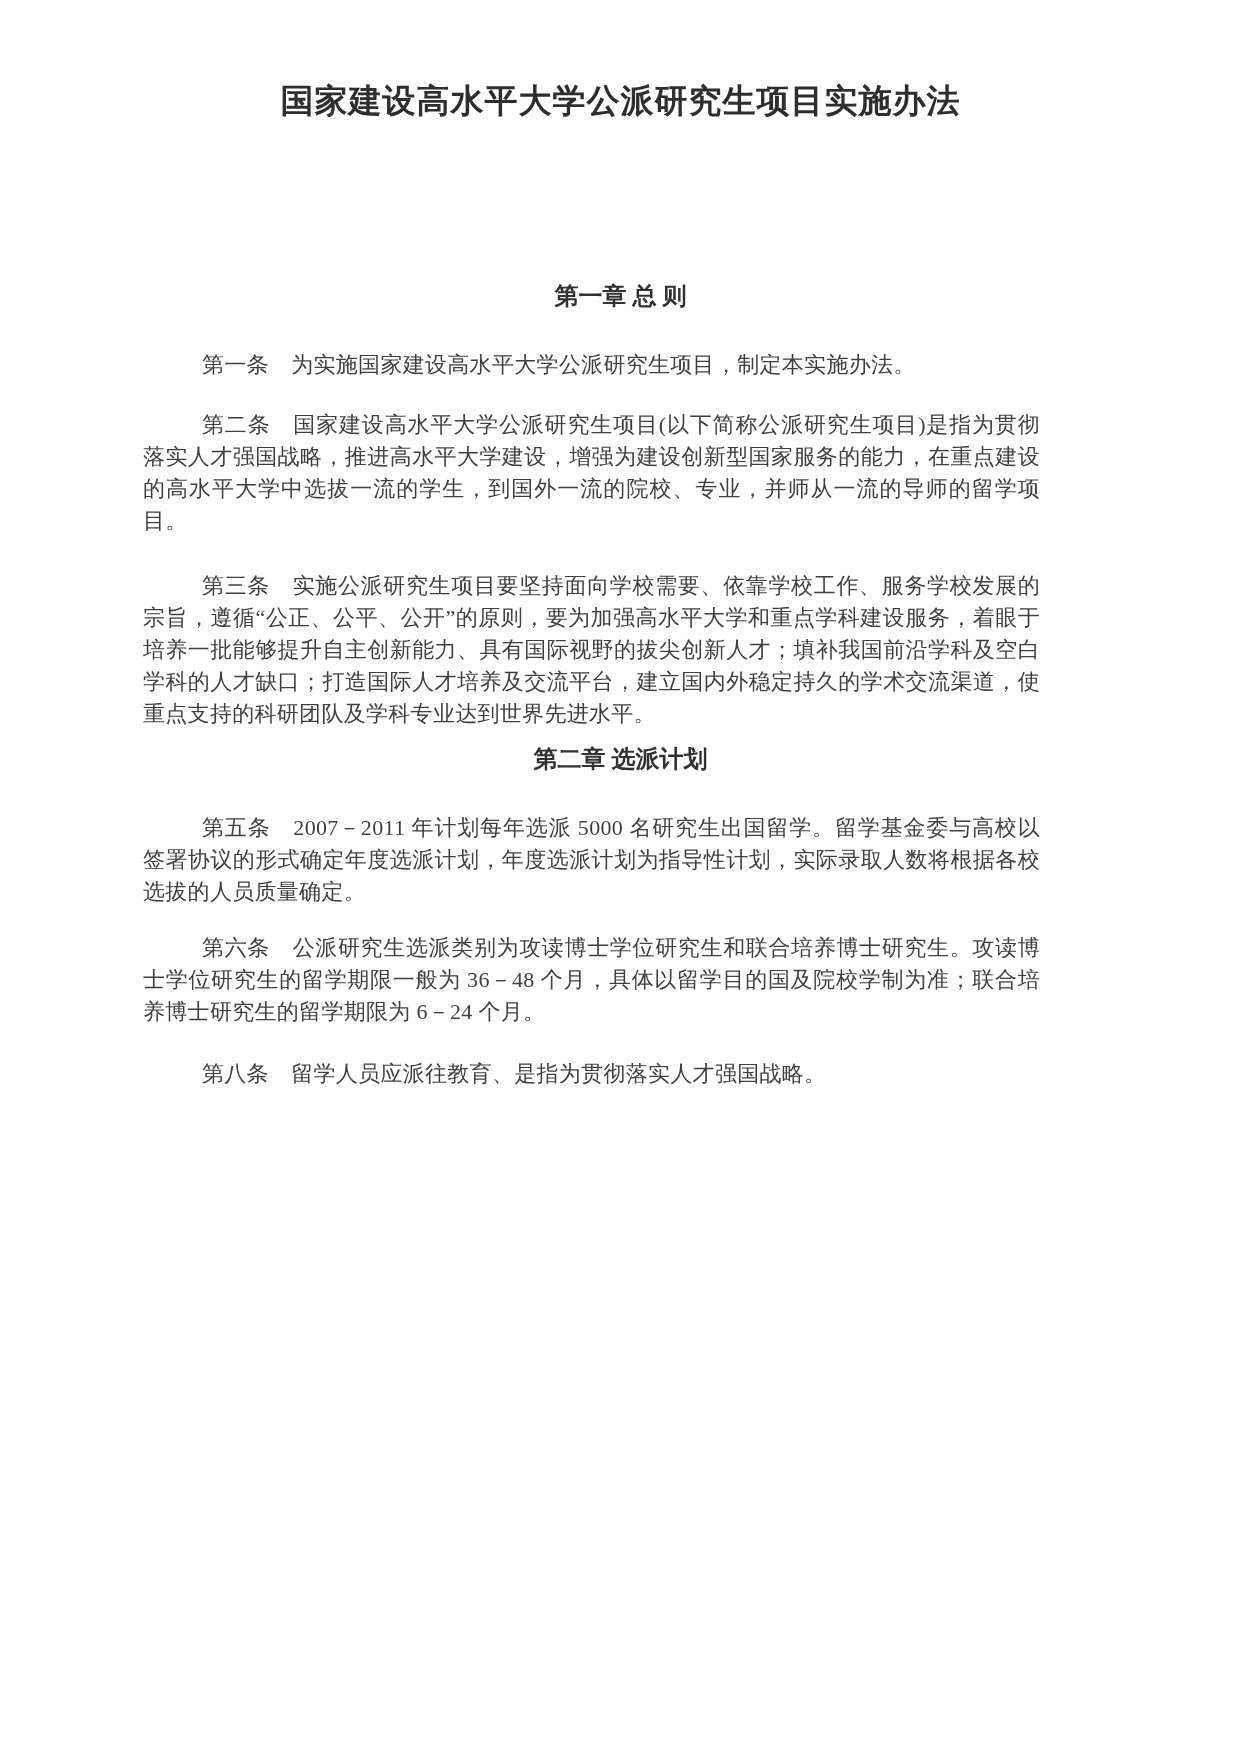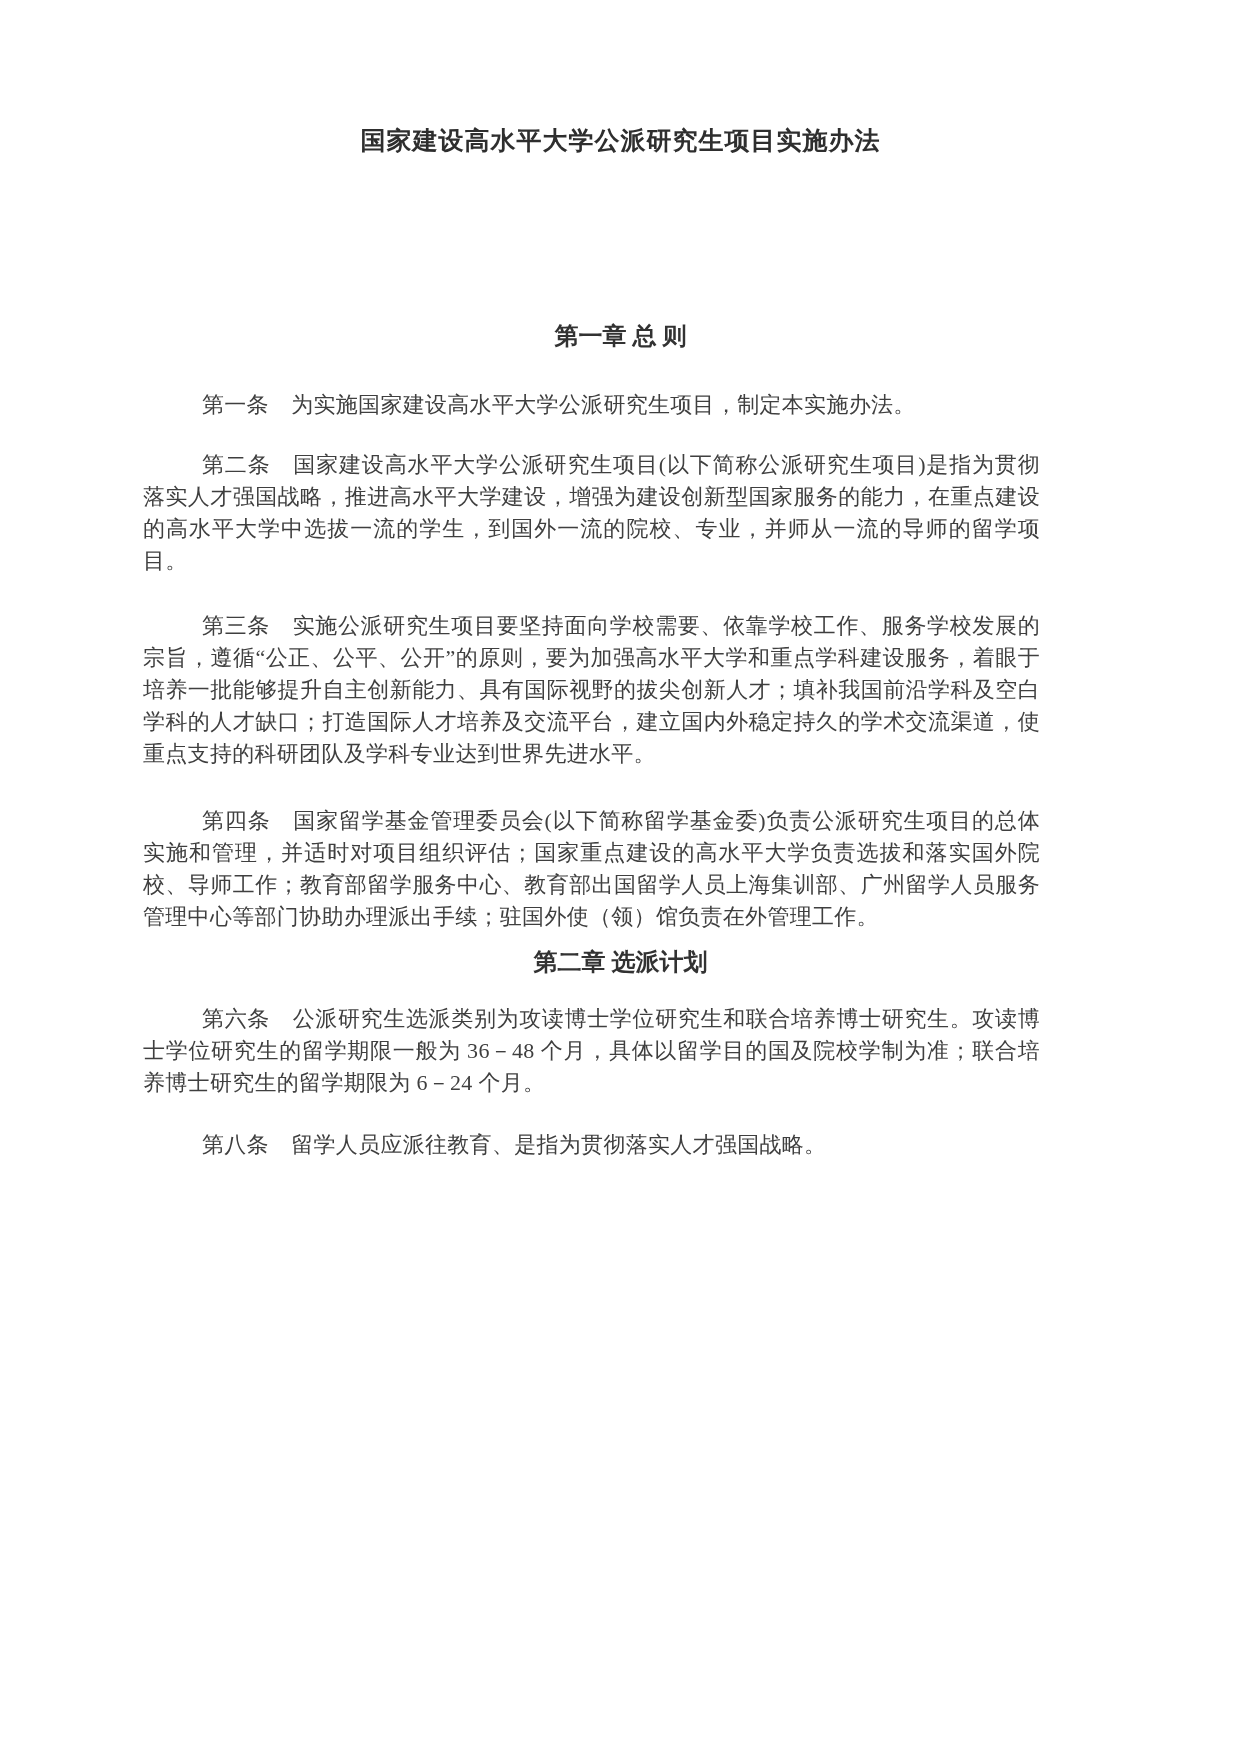--- a/index.html
+++ b/index.html
@@ -10,24 +10,24 @@
   .page {
     position: relative;
     width: 1241px;
     height: 1754px;
     background: #ffffff;
     overflow: hidden;
     font-family: "Liberation Serif", "DejaVu Serif", serif;
   }
   .doc-title {
     margin: 0;
-    padding-top: 120px;
+    padding-top: 80px;
     width: 1241px;
     text-align: center;
-    font-size: 25px;
+    font-size: 33px;
     line-height: 42px;
     font-weight: 700;
     color: #2e2e2e;
     letter-spacing: 1px;
   }
   .chapter {
     margin: 0;
     width: 1241px;
     text-align: center;
     font-size: 24px;
@@ -63,22 +63,22 @@
   <h1 class="doc-title">国家建设高水平大学公派研究生项目实施办法</h1>
 
   <h2 class="chapter ch1">第一章 总 则</h2>
 
   <p class="article a1">第一条　为实施国家建设高水平大学公派研究生项目，制定本实施办法。</p>
 
   <p class="article a2">第二条　国家建设高水平大学公派研究生项目(以下简称公派研究生项目)是指为贯彻落实人才强国战略，推进高水平大学建设，增强为建设创新型国家服务的能力，在重点建设的高水平大学中选拔一流的学生，到国外一流的院校、专业，并师从一流的导师的留学项目。</p>
 
   <p class="article a3">第三条　实施公派研究生项目要坚持面向学校需要、依靠学校工作、服务学校发展的宗旨，遵循“公正、公平、公开”的原则，要为加强高水平大学和重点学科建设服务，着眼于培养一批能够提升自主创新能力、具有国际视野的拔尖创新人才；填补我国前沿学科及空白学科的人才缺口；打造国际人才培养及交流平台，建立国内外稳定持久的学术交流渠道，使重点支持的科研团队及学科专业达到世界先进水平。</p>
 
-  <p class="article a4">第四条　国家留学基金管理委员会(以下简称留学基金委)负责公派研究生项目的总体实施和管理，并适时对项目组织评估；国家重点建设的高水平大学负责选拔和落实国外院校、导师工作；教育部留学服务中心、教育部出国留学人员上海集训部、广州留学人员服务管理中心等部门协助办理派出手续；驻国外使（领）馆负责在外管理工作。</p>
 
   <h2 class="chapter ch2">第二章 选派计划</h2>
 
+  <p class="article a5">第五条　2007－2011 年计划每年选派 5000 名研究生出国留学。留学基金委与高校以签署协议的形式确定年度选派计划，年度选派计划为指导性计划，实际录取人数将根据各校选拔的人员质量确定。</p>
 
   <p class="article a6">第六条　公派研究生选派类别为攻读博士学位研究生和联合培养博士研究生。攻读博士学位研究生的留学期限一般为 36－48 个月，具体以留学目的国及院校学制为准；联合培养博士研究生的留学期限为 6－24 个月。</p>
 
 
   <p class="article a8">第八条　留学人员应派往教育、是指为贯彻落实人才强国战略。</p>
 </div>
 
 </body></html>

